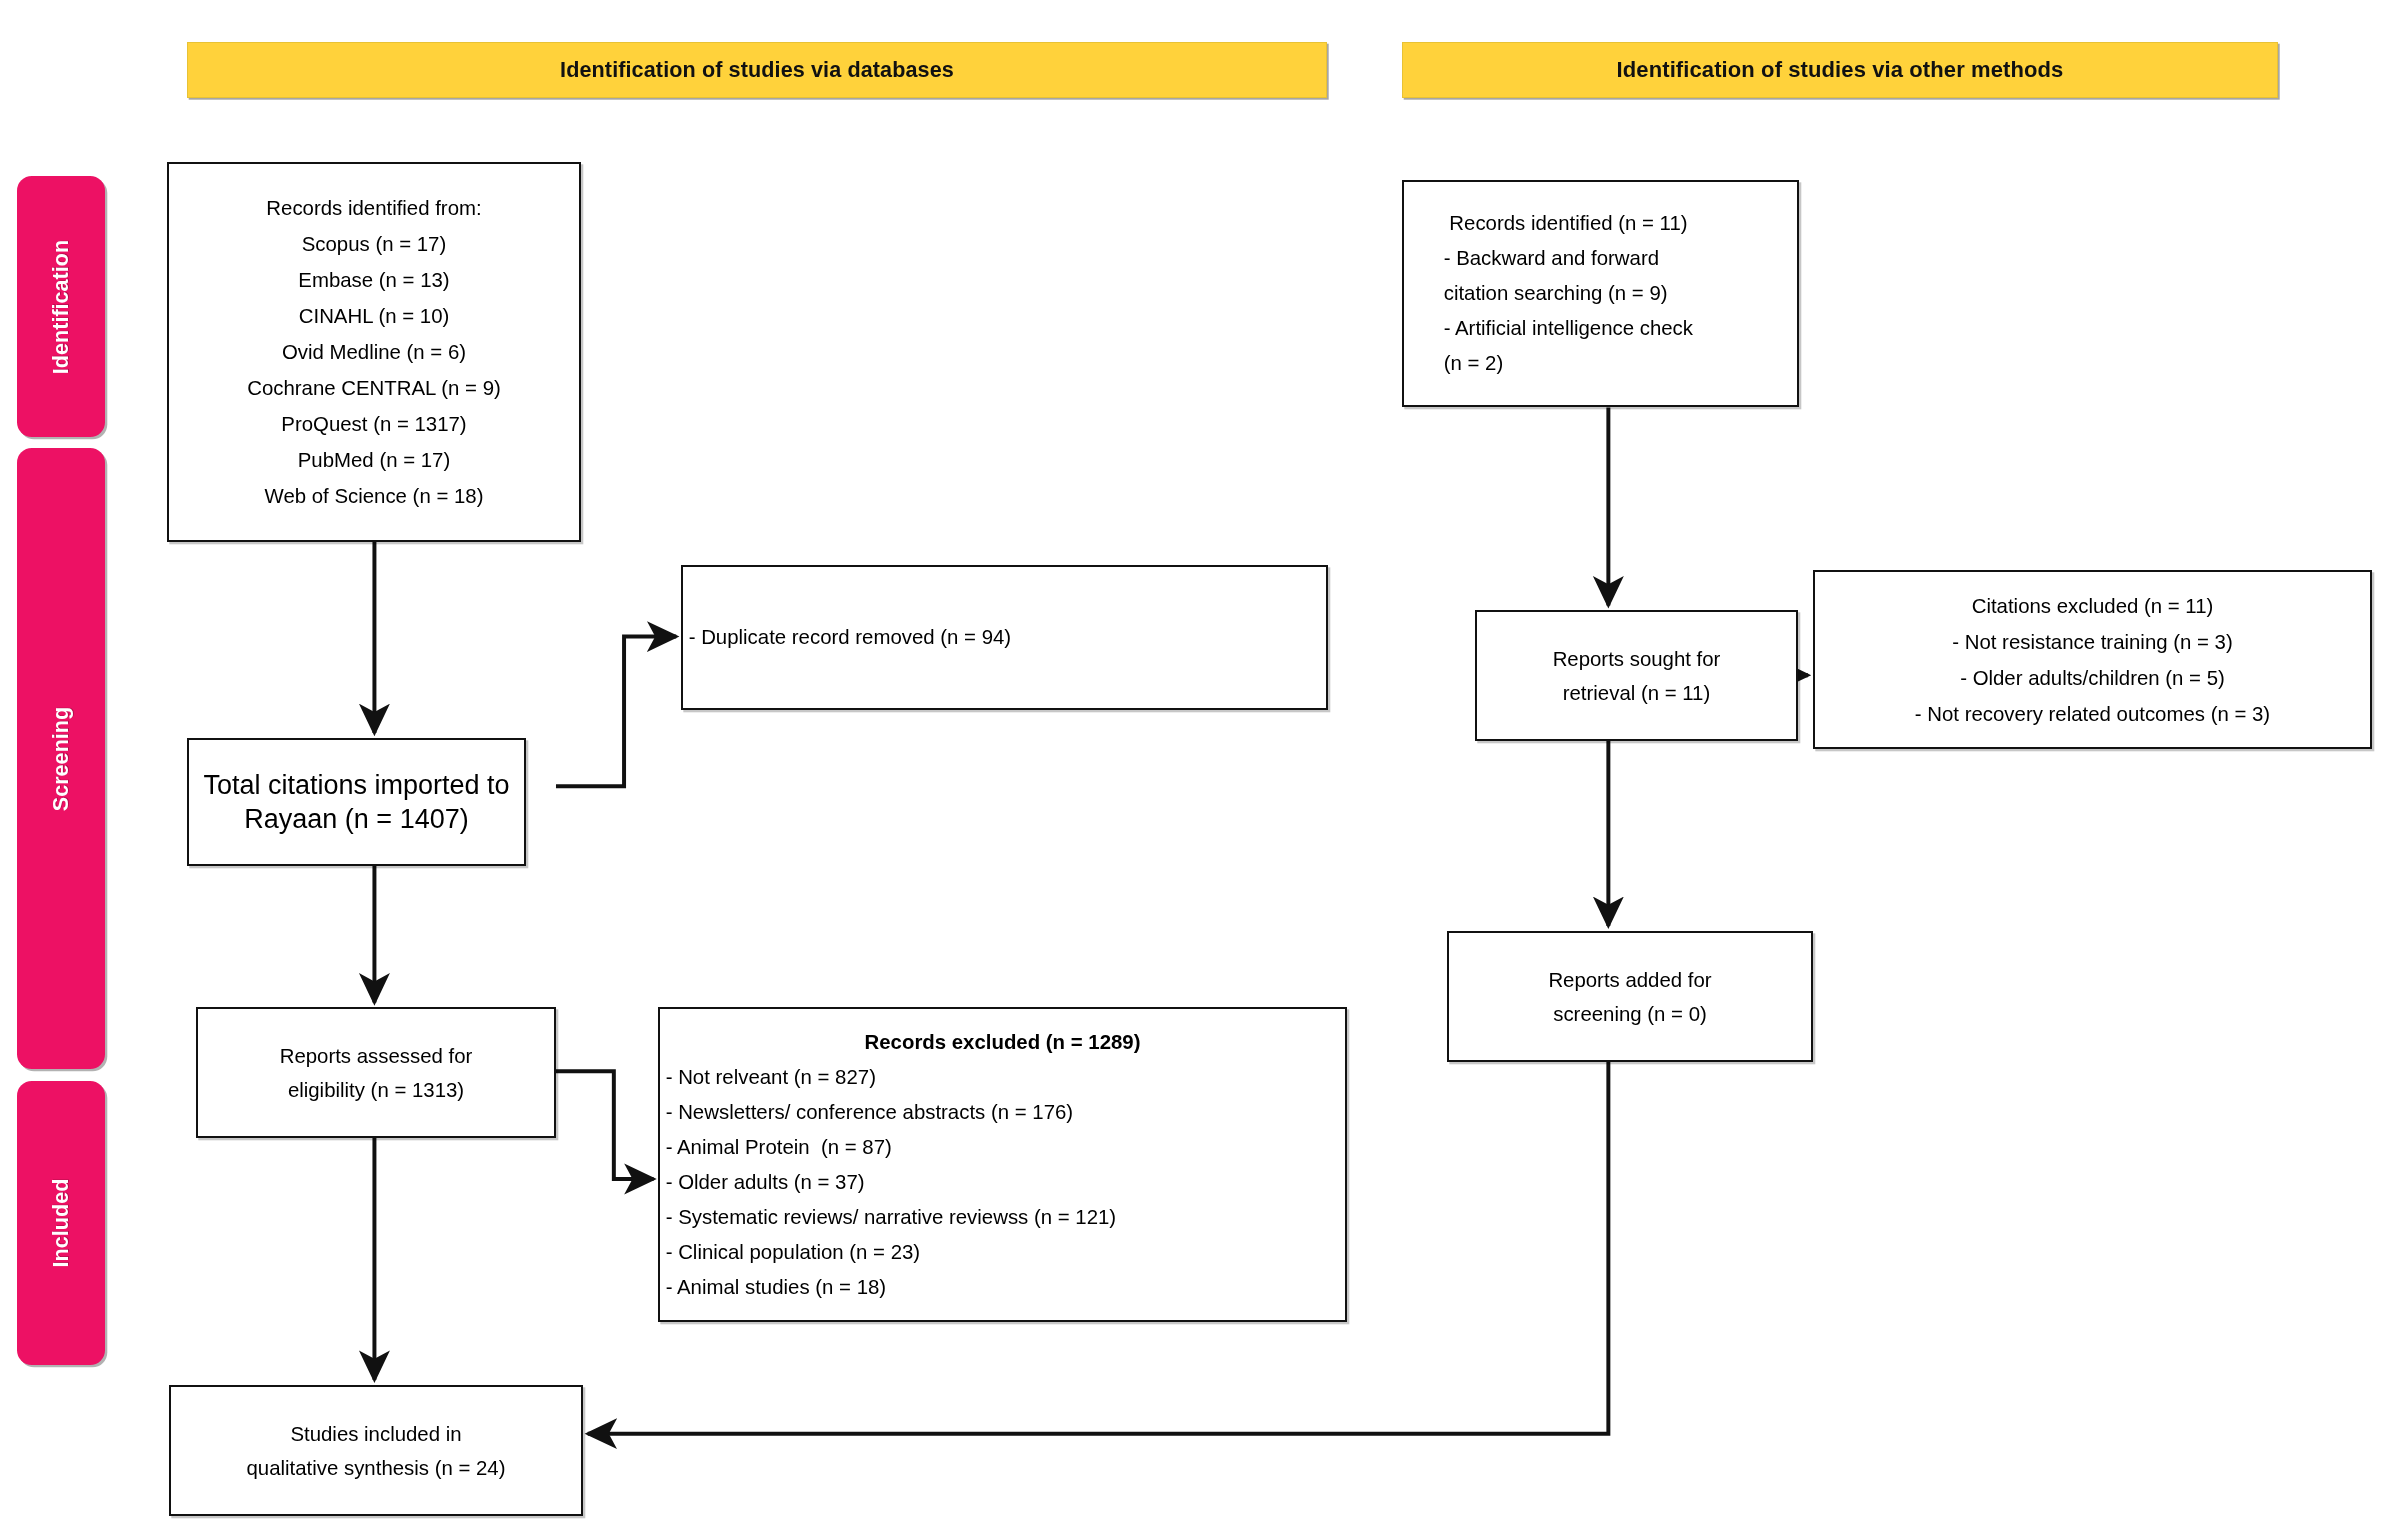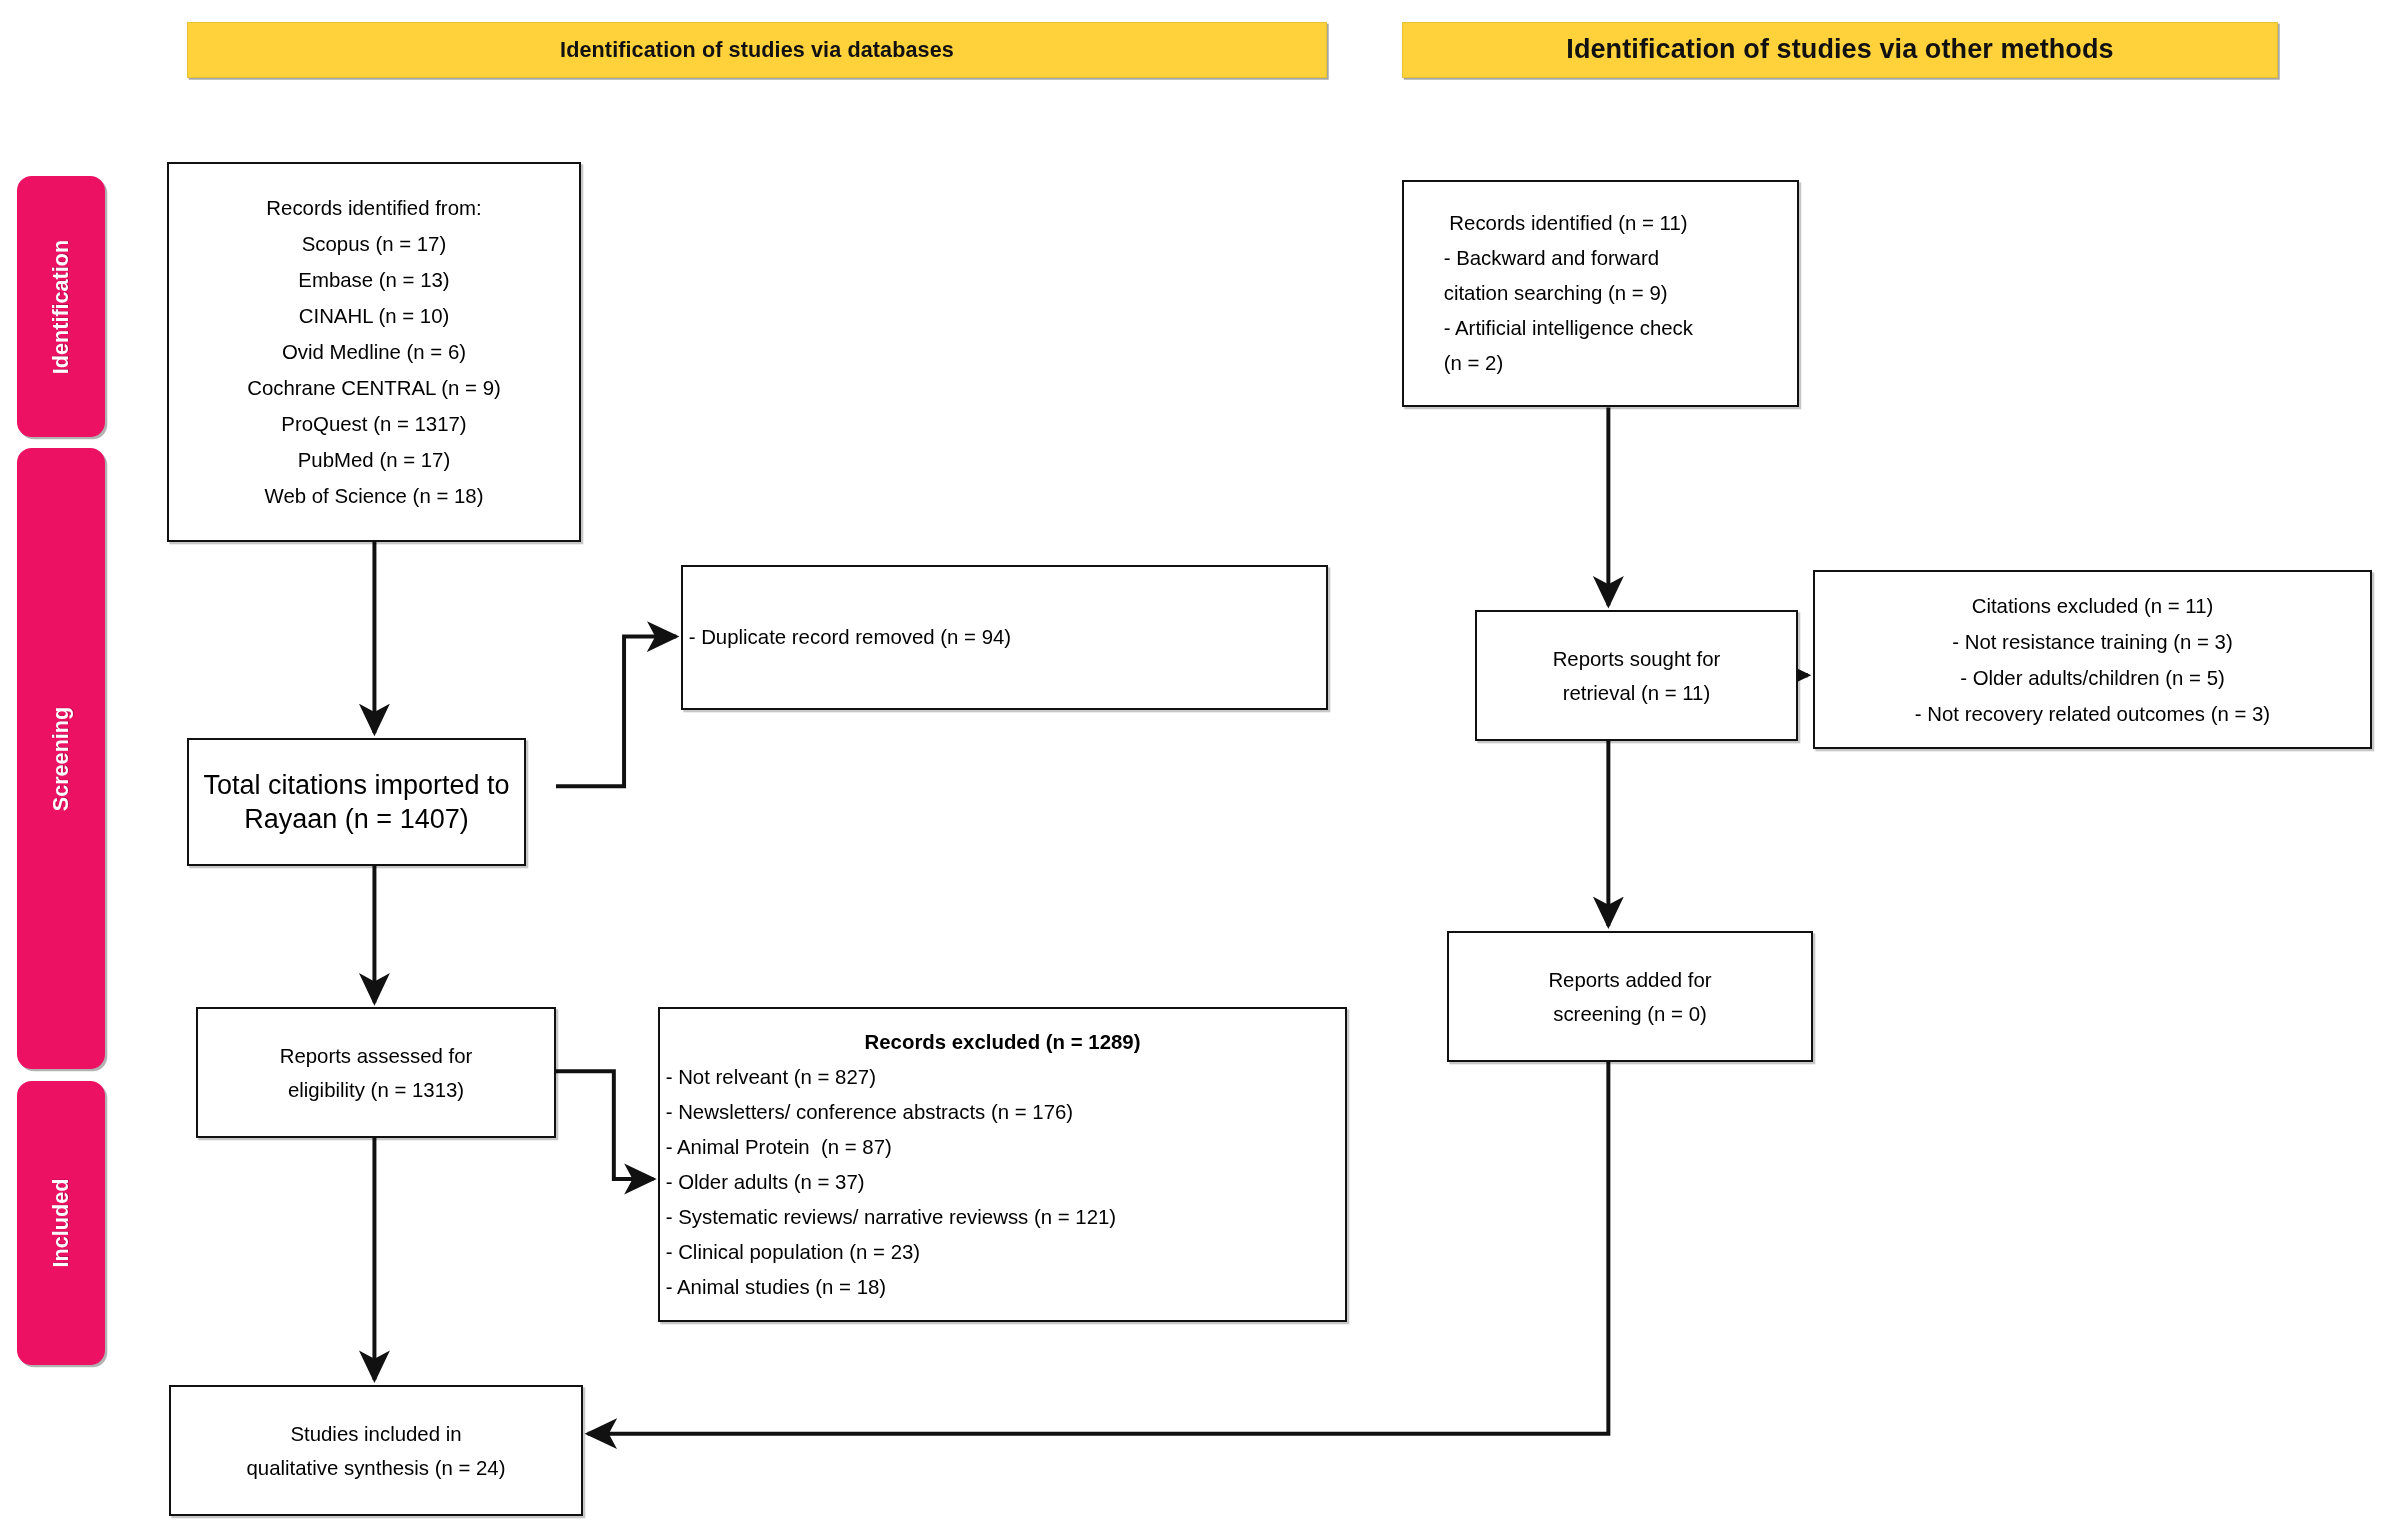--- a/index.html
+++ b/index.html
@@ -12,20 +12,21 @@
 
   
   .banner{
     position:absolute;
     background:#FFD23B;
     border:1.7px solid #E8C235;
     box-shadow:1.7px 1.7px 0 rgba(0,0,0,.35);
     display:flex;align-items:center;justify-content:center;
     font-weight:bold;color:#111;
     letter-spacing:0.1px;
+    margin-top:20px;
   }
 
   
   .rail{
     position:absolute;
     background:#ED1164;
     border-radius:14.8px;
     box-shadow:2.3px 2.3px 0 rgba(0,0,0,.30);
   }
   .rail span{
@@ -83,21 +84,21 @@
 
       <path d="M 2835,1305 L 2835,1632"></path>
 
       <path d="M 2835,1870 L 2835,2527 L 1036,2527"></path>
     </g>
   </svg>
 
   <div class="banner" style="left: 187px; top: 21.6px; width: 1138px; height: 54px; font-size: 21.6px;">
     <span>Identification of studies via databases</span>
   </div>
-  <div class="banner" style="left: 1402px; top: 21.6px; width: 874px; height: 54px; font-size: 27px;">
+  <div class="banner" style="left: 1402px; top: 21.6px; width: 874px; height: 54px; font-size: 22px;">
     <span>Identification of studies via other methods</span>
   </div>
 
   <div class="rail" style="left: 17px; top: 176px; width: 88px; height: 261px;">
     <span style="font-size: 21.6px;">Identification</span>
   </div>
   <div class="rail" style="left: 17px; top: 448px; width: 88px; height: 621px;">
     <span style="font-size: 21.6px;">Screening</span>
   </div>
   <div class="rail" style="left: 17px; top: 1081px; width: 88px; height: 284px;">

